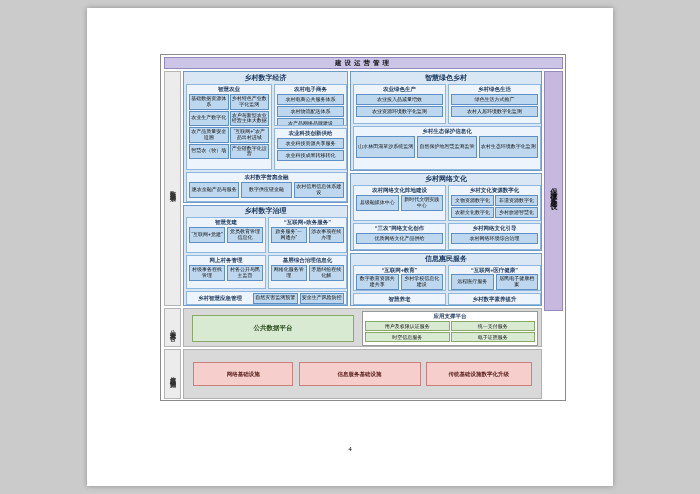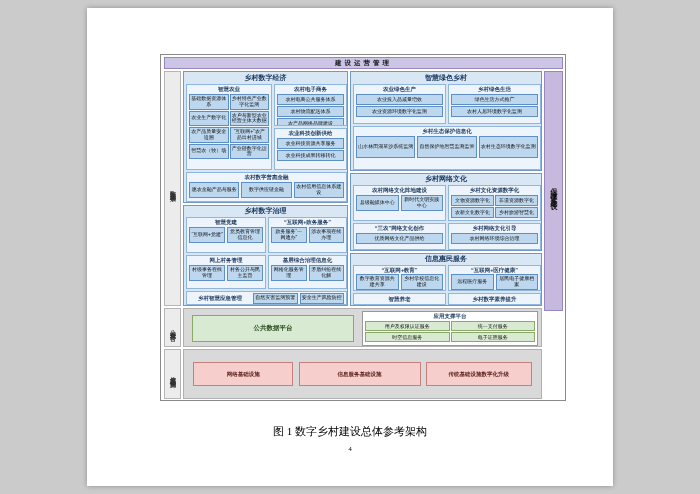--- a/index.html
+++ b/index.html
@@ -241,15 +241,14 @@
     </div>
 
     <div class="gray-row infra-flex" style="left:22px;top:294px;width:359px;height:50px">
       <div class="pbx" style="width:100px">网络基础设施</div>
       <div class="pbx" style="width:122px">信息服务基础设施</div>
       <div class="pbx" style="width:106px">传统基础设施数字化升级</div>
     </div>
 
   </div>
 
-  <div class="caption">图 1  数字乡村建设总体参考架构</div>
   <div class="pageno">4</div>
 </div>
 
 </body></html>

